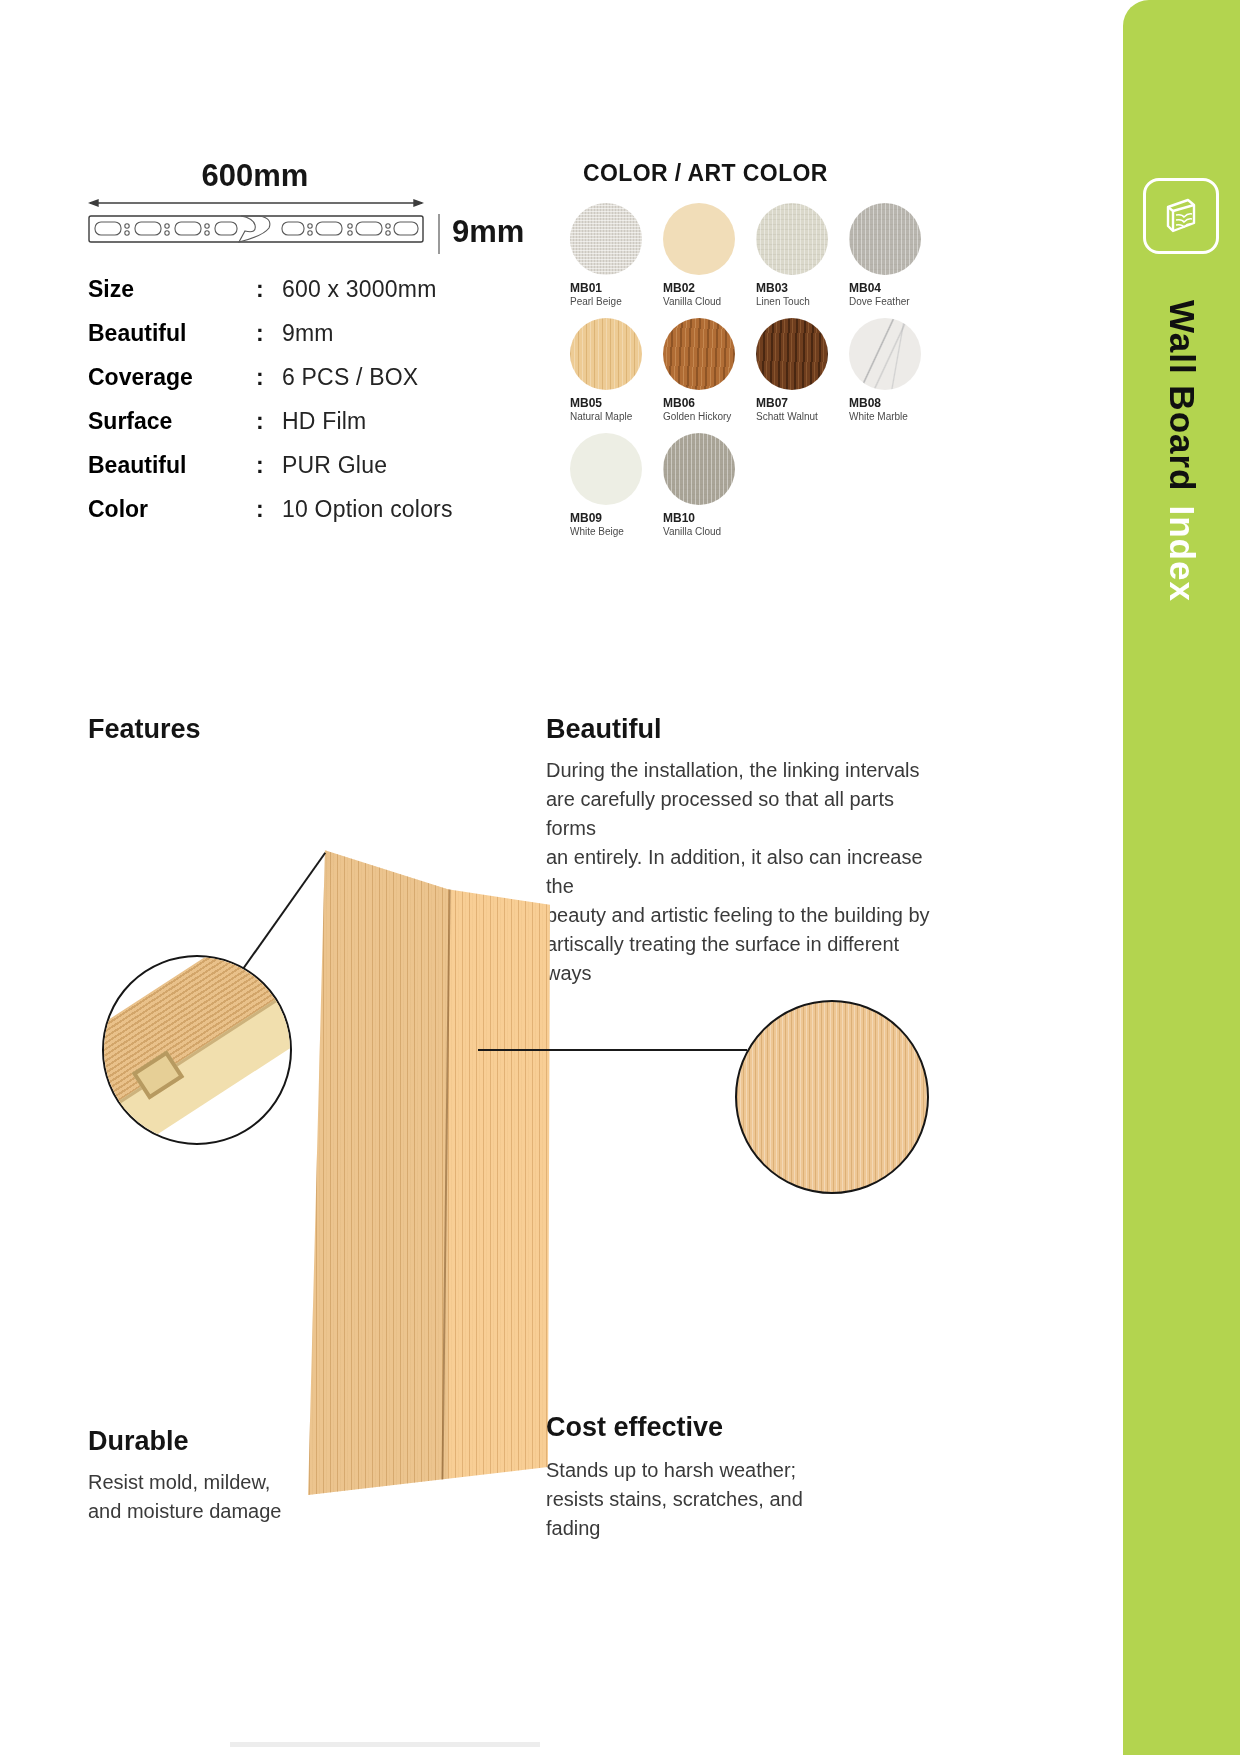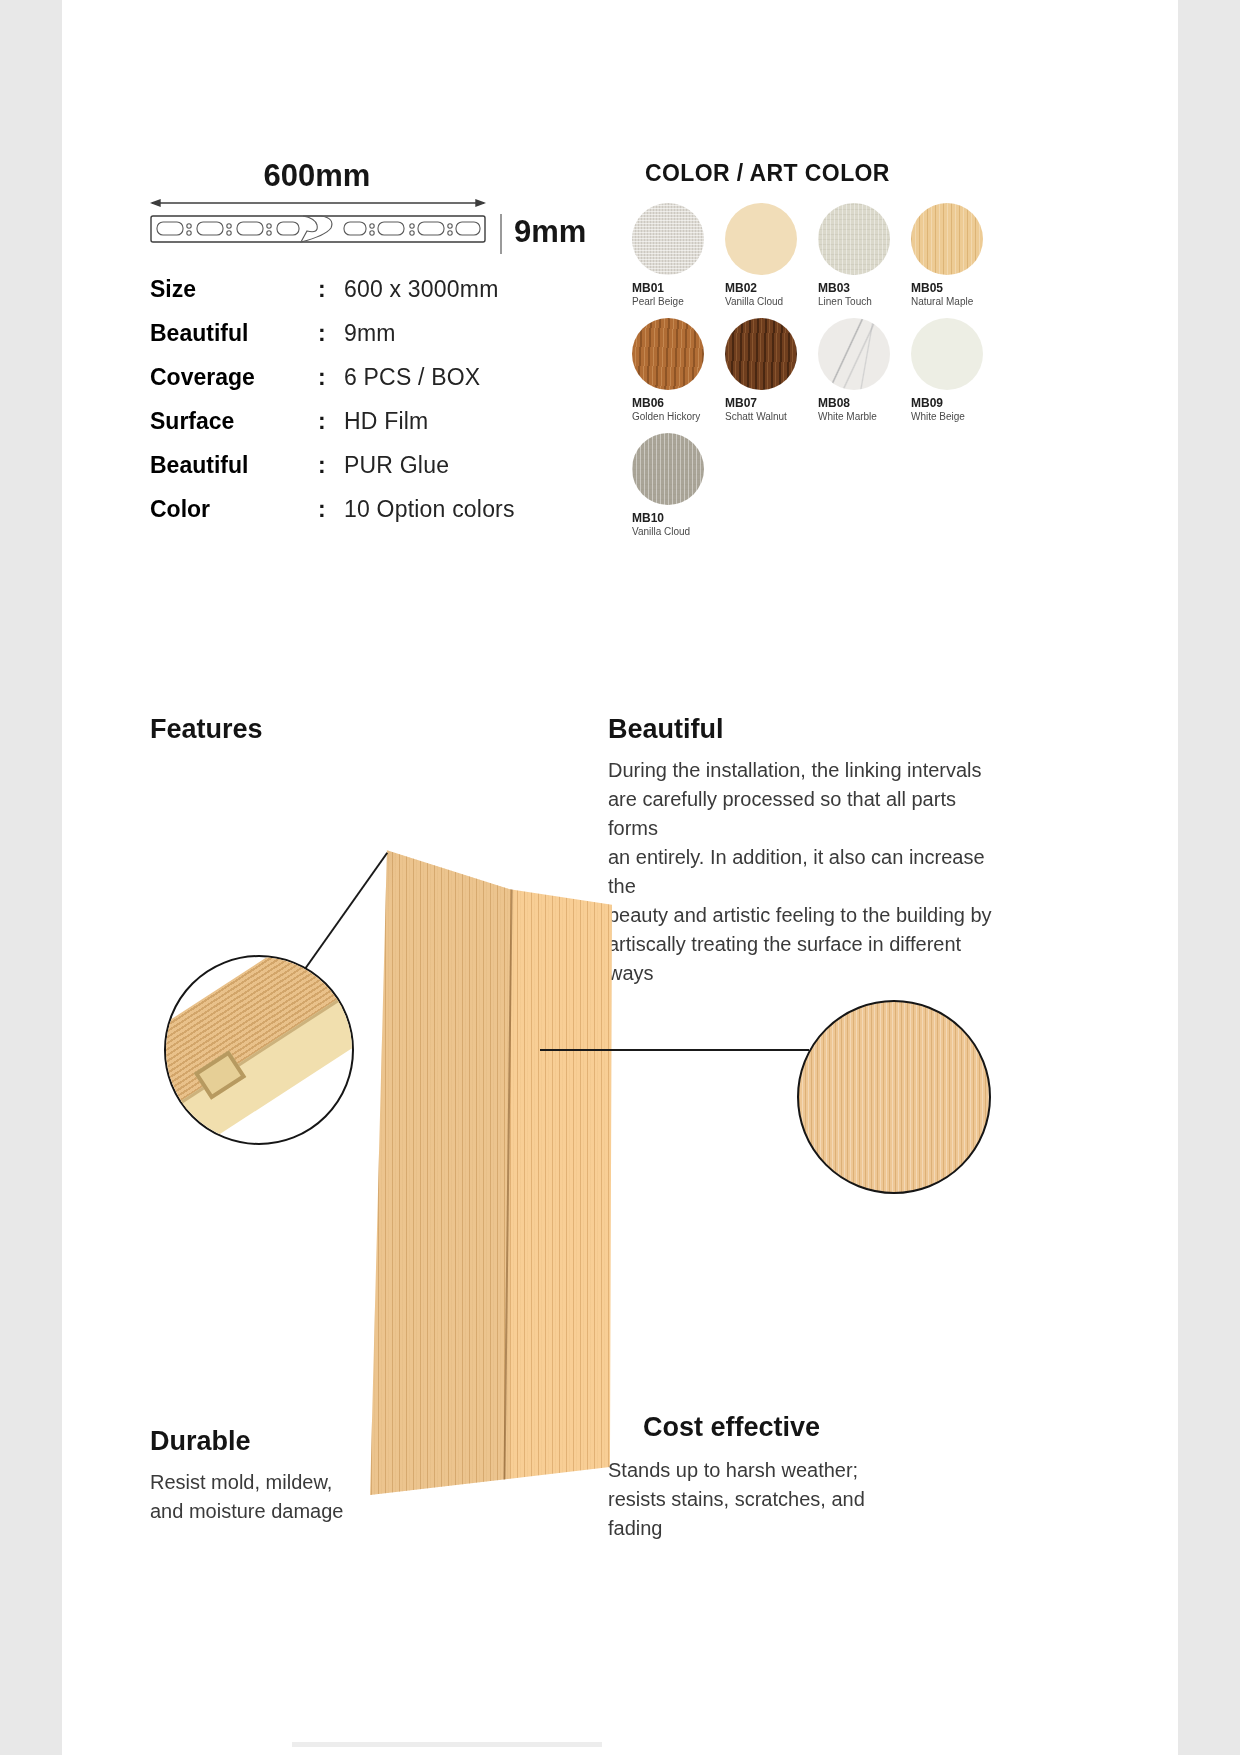--- a/index.html
+++ b/index.html
@@ -1,16 +1,16 @@
 <!DOCTYPE html>
 <html><head>
 <meta charset="utf-8">
 <style>
   html,body{margin:0;padding:0;background:#e8e8e8;}
-  .page{position:relative;width:1116px;height:1755px;background:#ffffff;overflow:hidden;
+  .page{position:relative;width:1240px;height:1755px;background:#ffffff;overflow:hidden;
         font-family:"Liberation Sans", sans-serif;color:#1c1c1c;margin:0 auto;}
   .abs{position:absolute;}
 
   
   .dim-label{left:170px;top:158px;width:170px;text-align:center;font-size:31px;font-weight:700;color:#161616;}
   .profile-svg{left:86px;top:196px;}
   .thick-sep{left:438px;top:214px;width:2px;height:40px;background:#9a9a9a;}
   .thick-label{left:452px;top:214px;font-size:31px;font-weight:700;color:#161616;}
 
   
@@ -39,21 +39,21 @@
 
   
   .sec-title{font-size:27px;font-weight:700;color:#141414;}
   .sec-body{font-size:20px;line-height:29px;color:#3a3a3a;}
   .features-title{left:88px;top:714px;}
   .features-body{left:88px;top:756px;width:420px;}
   .beautiful-title{left:546px;top:714px;}
   .beautiful-body{left:546px;top:756px;width:400px;}
   .durable-title{left:88px;top:1426px;}
   .durable-body{left:88px;top:1468px;width:340px;}
-  .cost-title{left:546px;top:1412px;padding-left:35px;}
+  .cost-title{left:546px;top:1412px;}
   .cost-body{left:546px;top:1456px;width:340px;}
   .sec-body span{display:block;}
 
   
   .board{left:302px;top:845px;width:252px;height:650px;
          clip-path:polygon(9.1% 0.8%,57.9% 6.8%,98.4% 9.2%,97.6% 95.7%,2.4% 100%);}
   .board-panel{position:absolute;top:0;bottom:0;background-color:#ecc48e;
          background-image:repeating-linear-gradient(90deg,rgba(193,143,80,.5) 0 1px,rgba(0,0,0,0) 1px 3px,rgba(225,185,128,.4) 3px 4px,rgba(0,0,0,0) 4px 7px);}
   .board-panel.left{left:0;width:58%;}
   .board-panel.right{left:58%;width:42%;filter:brightness(1.05);}
@@ -161,20 +161,25 @@
       <div class="swatch-circle" style="background-color: rgb(241, 221, 184);"></div>
       <div class="swatch-code">MB02</div>
       <div class="swatch-name">Vanilla Cloud</div>
     </div>
     <div class="swatch">
       <div class="swatch-circle tex-weave" style="background-color: rgb(218, 216, 202);"></div>
       <div class="swatch-code">MB03</div>
       <div class="swatch-name">Linen Touch</div>
     </div>
     <div class="swatch">
+      <div class="swatch-circle tex-weave" style="background-color: rgb(184, 181, 174);"></div>
+      <div class="swatch-code">MB04</div>
+      <div class="swatch-name">Dove Feather</div>
+    </div>
+    <div class="swatch">
       <div class="swatch-circle tex-wood-light" style="background-color: rgb(237, 203, 148);"></div>
       <div class="swatch-code">MB05</div>
       <div class="swatch-name">Natural Maple</div>
     </div>
     <div class="swatch">
       <div class="swatch-circle tex-wood" style="background-color: rgb(177, 109, 53);"></div>
       <div class="swatch-code">MB06</div>
       <div class="swatch-name">Golden Hickory</div>
     </div>
     <div class="swatch">

